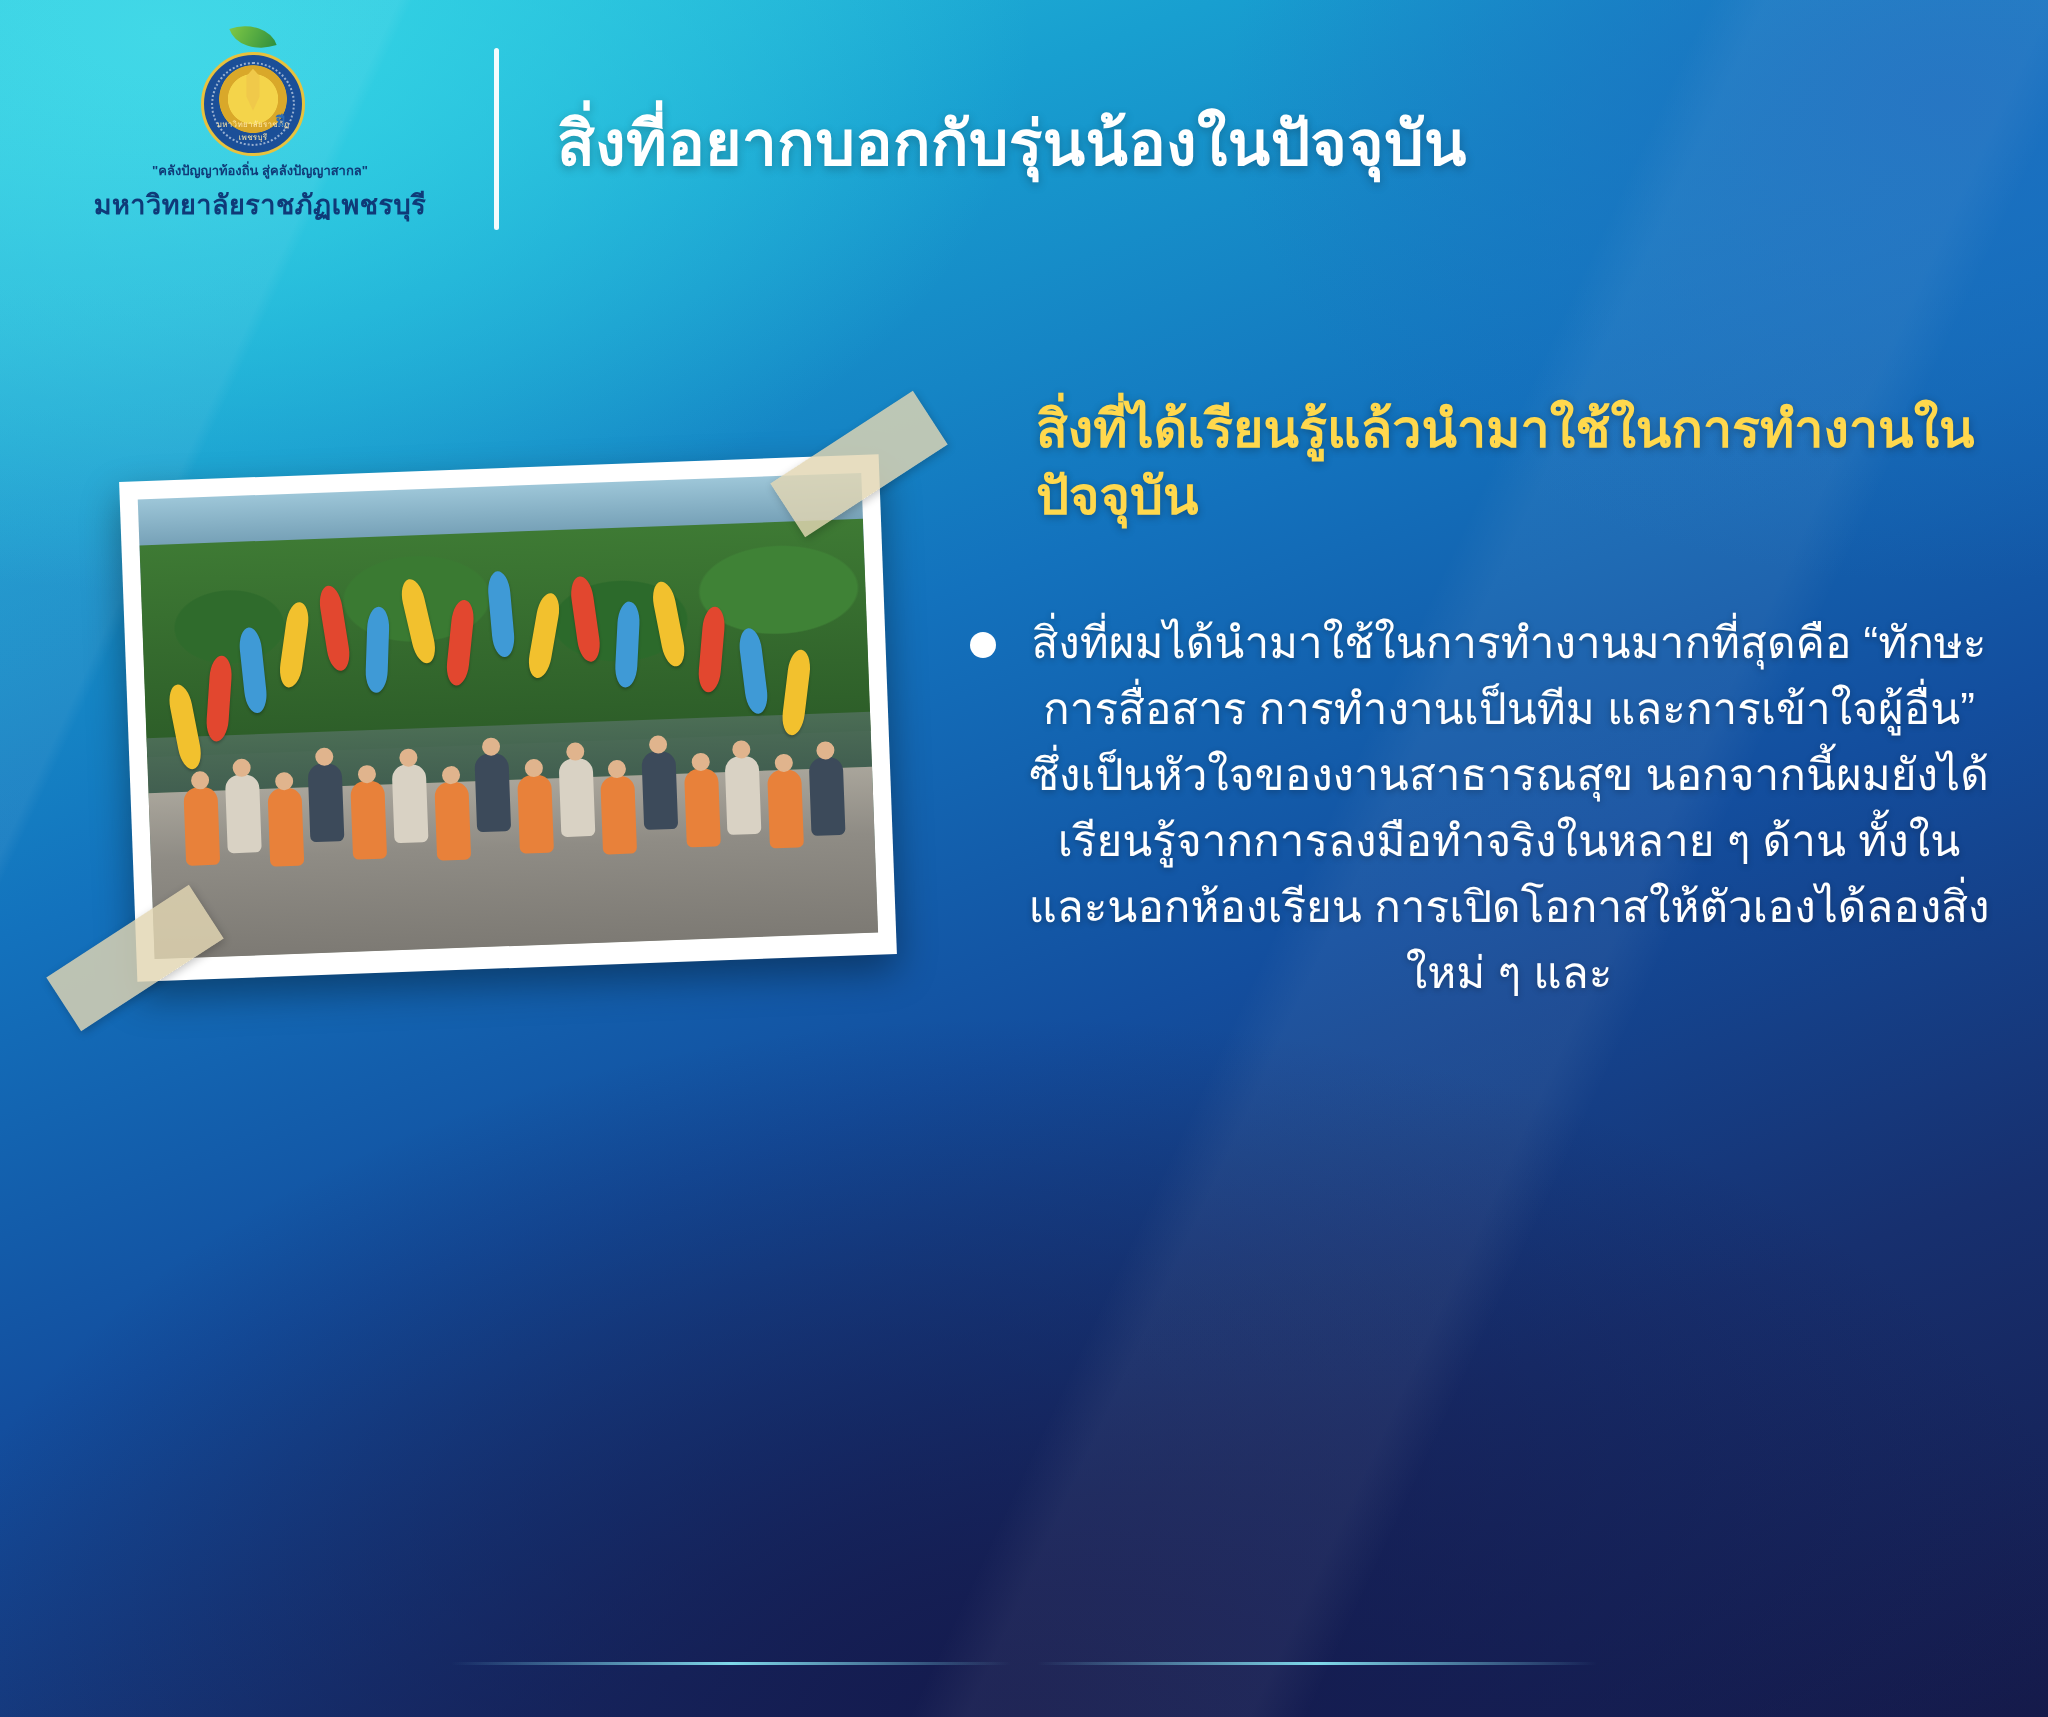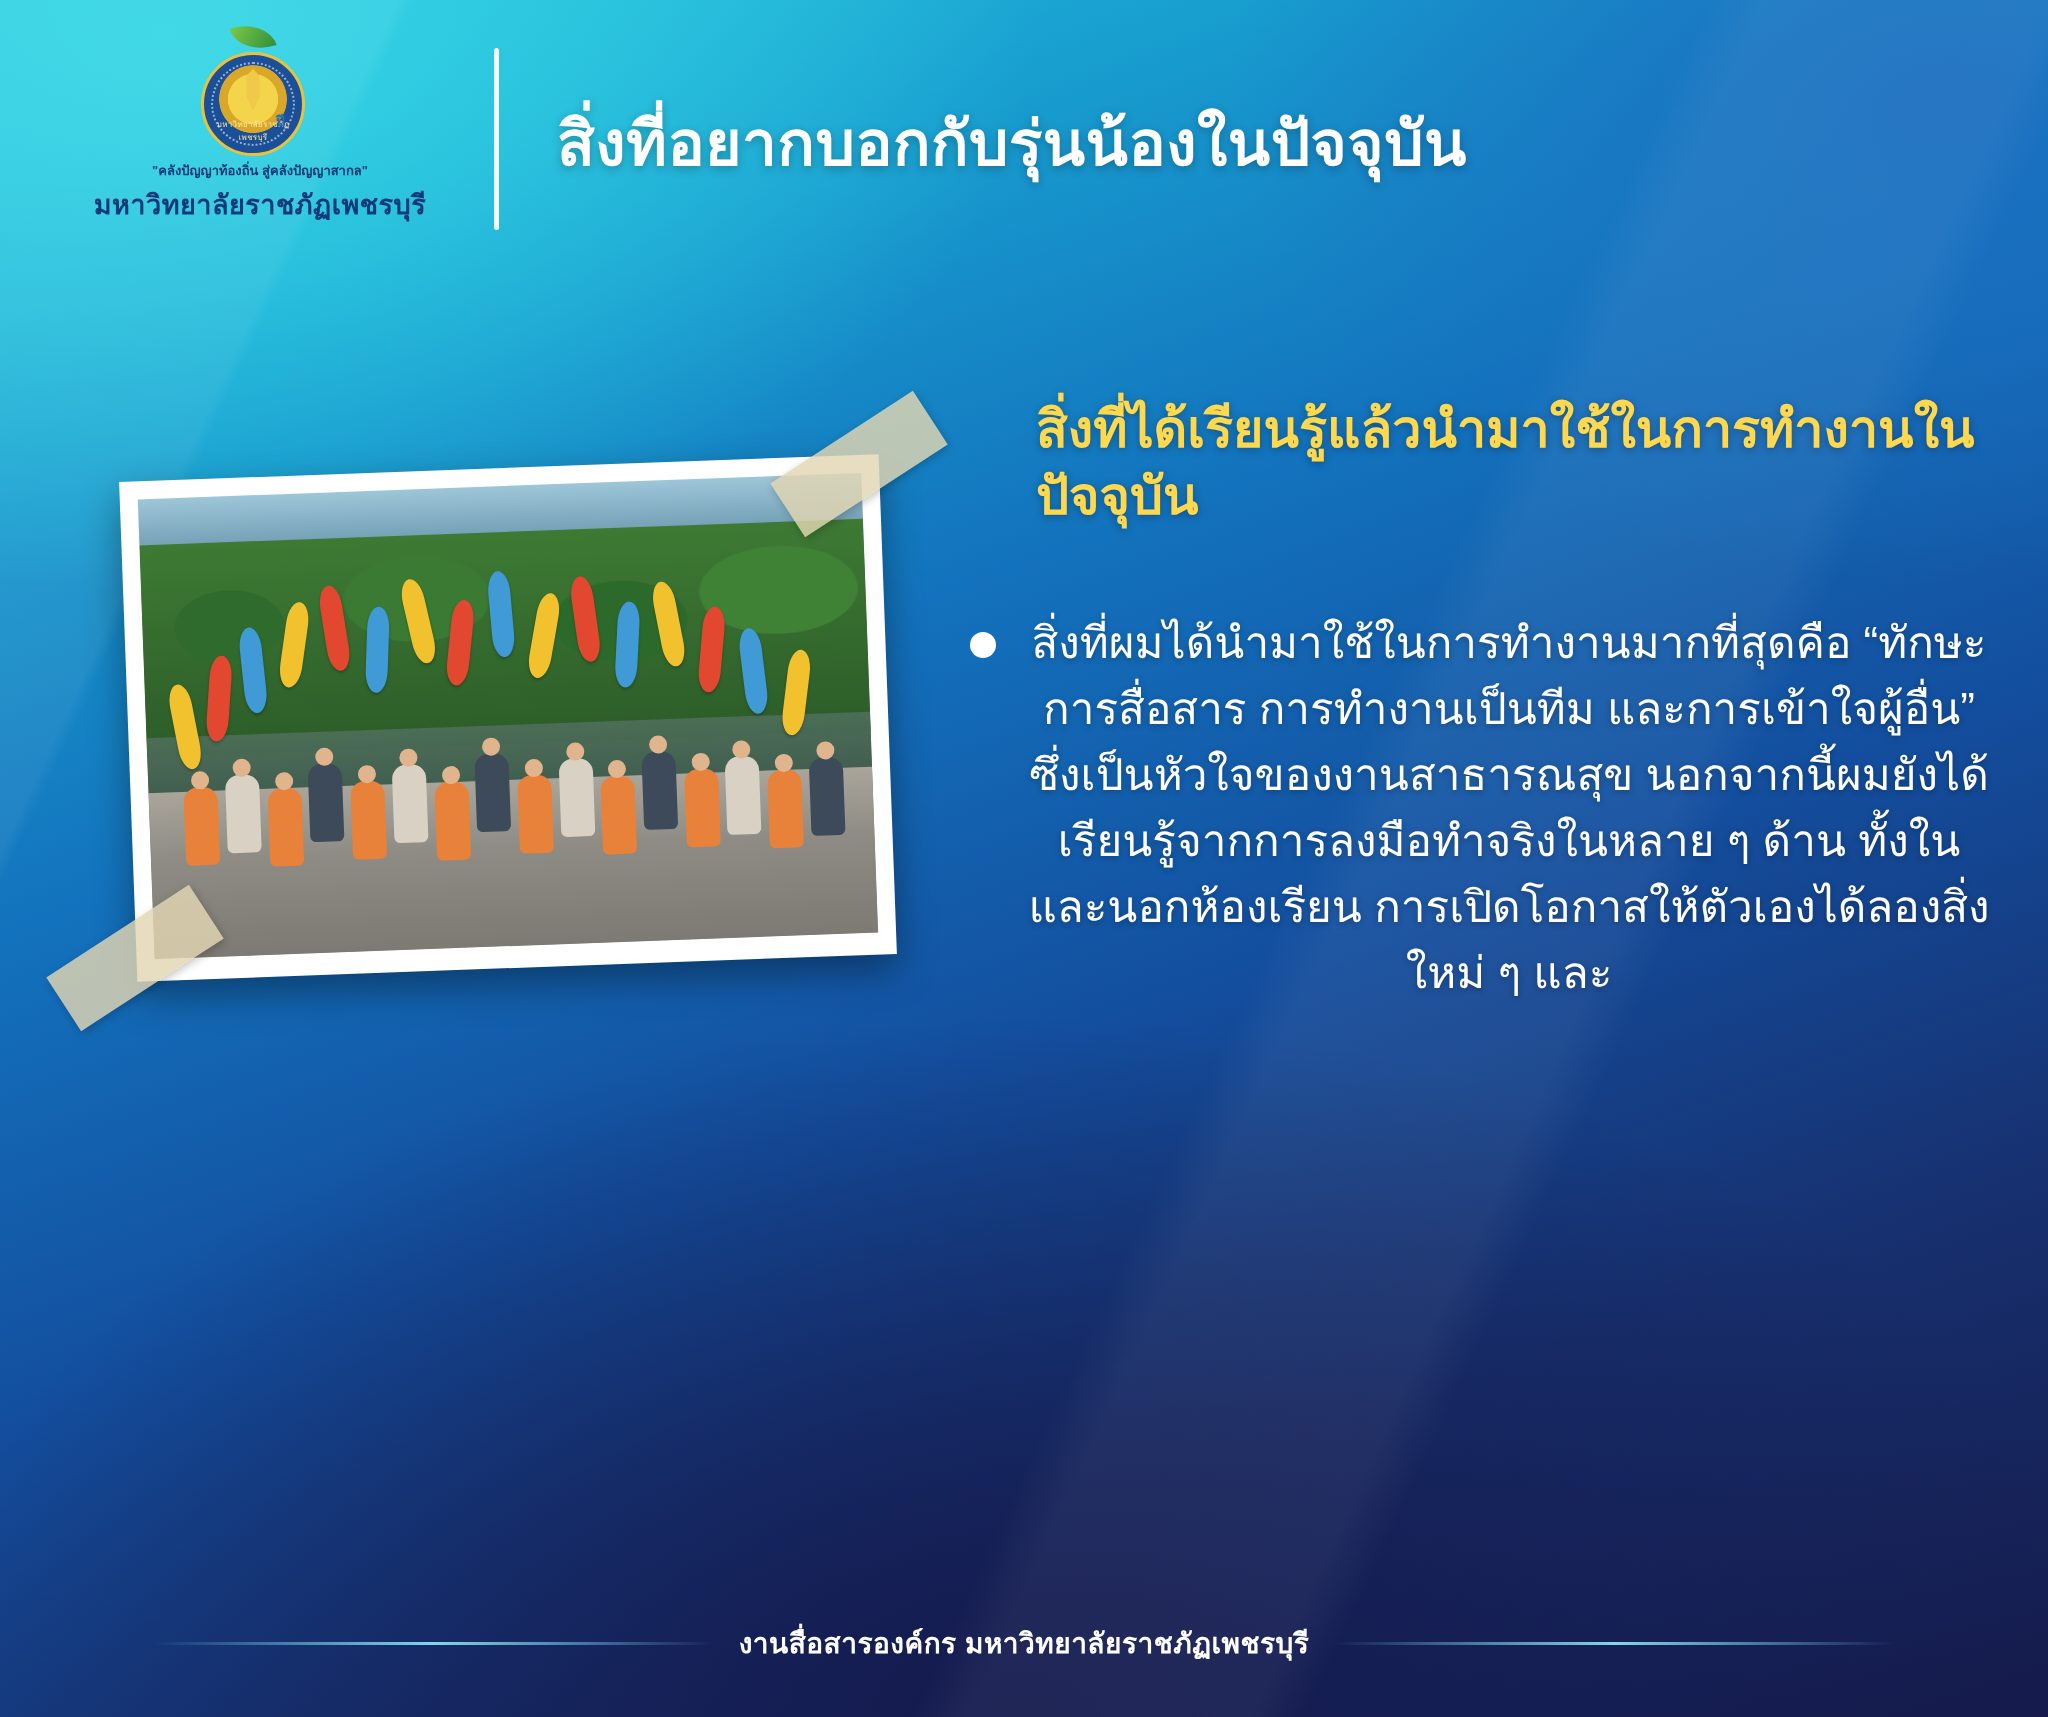--- a/index.html
+++ b/index.html
@@ -405,17 +405,16 @@
   <div class="sub-heading">สิ่งที่ได้เรียนรู้แล้วนำมาใช้ในการทำงานในปัจจุบัน</div>
 
   <div class="bullet-row">
     <div class="bullet-dot"></div>
     <div class="bullet-text">สิ่งที่ผมได้นำมาใช้ในการทำงานมากที่สุดคือ “ทักษะการสื่อสาร การทำงานเป็นทีม และการเข้าใจผู้อื่น” ซึ่งเป็นหัวใจของงานสาธารณสุข นอกจากนี้ผมยังได้เรียนรู้จากการลงมือทำจริงในหลาย ๆ ด้าน ทั้งในและนอกห้องเรียน การเปิดโอกาสให้ตัวเองได้ลองสิ่งใหม่ ๆ และ</div>
   </div>
 
 
   <div class="footer">
     <div class="footer-line"></div>
-    <div class="footer-text">งานสื่อสารองค์กร มหาวิทยาลัยราชภัฏเพชรบุรี</div>
     <div class="footer-line"></div>
   </div>
 
 </div>
 
 </body></html>

